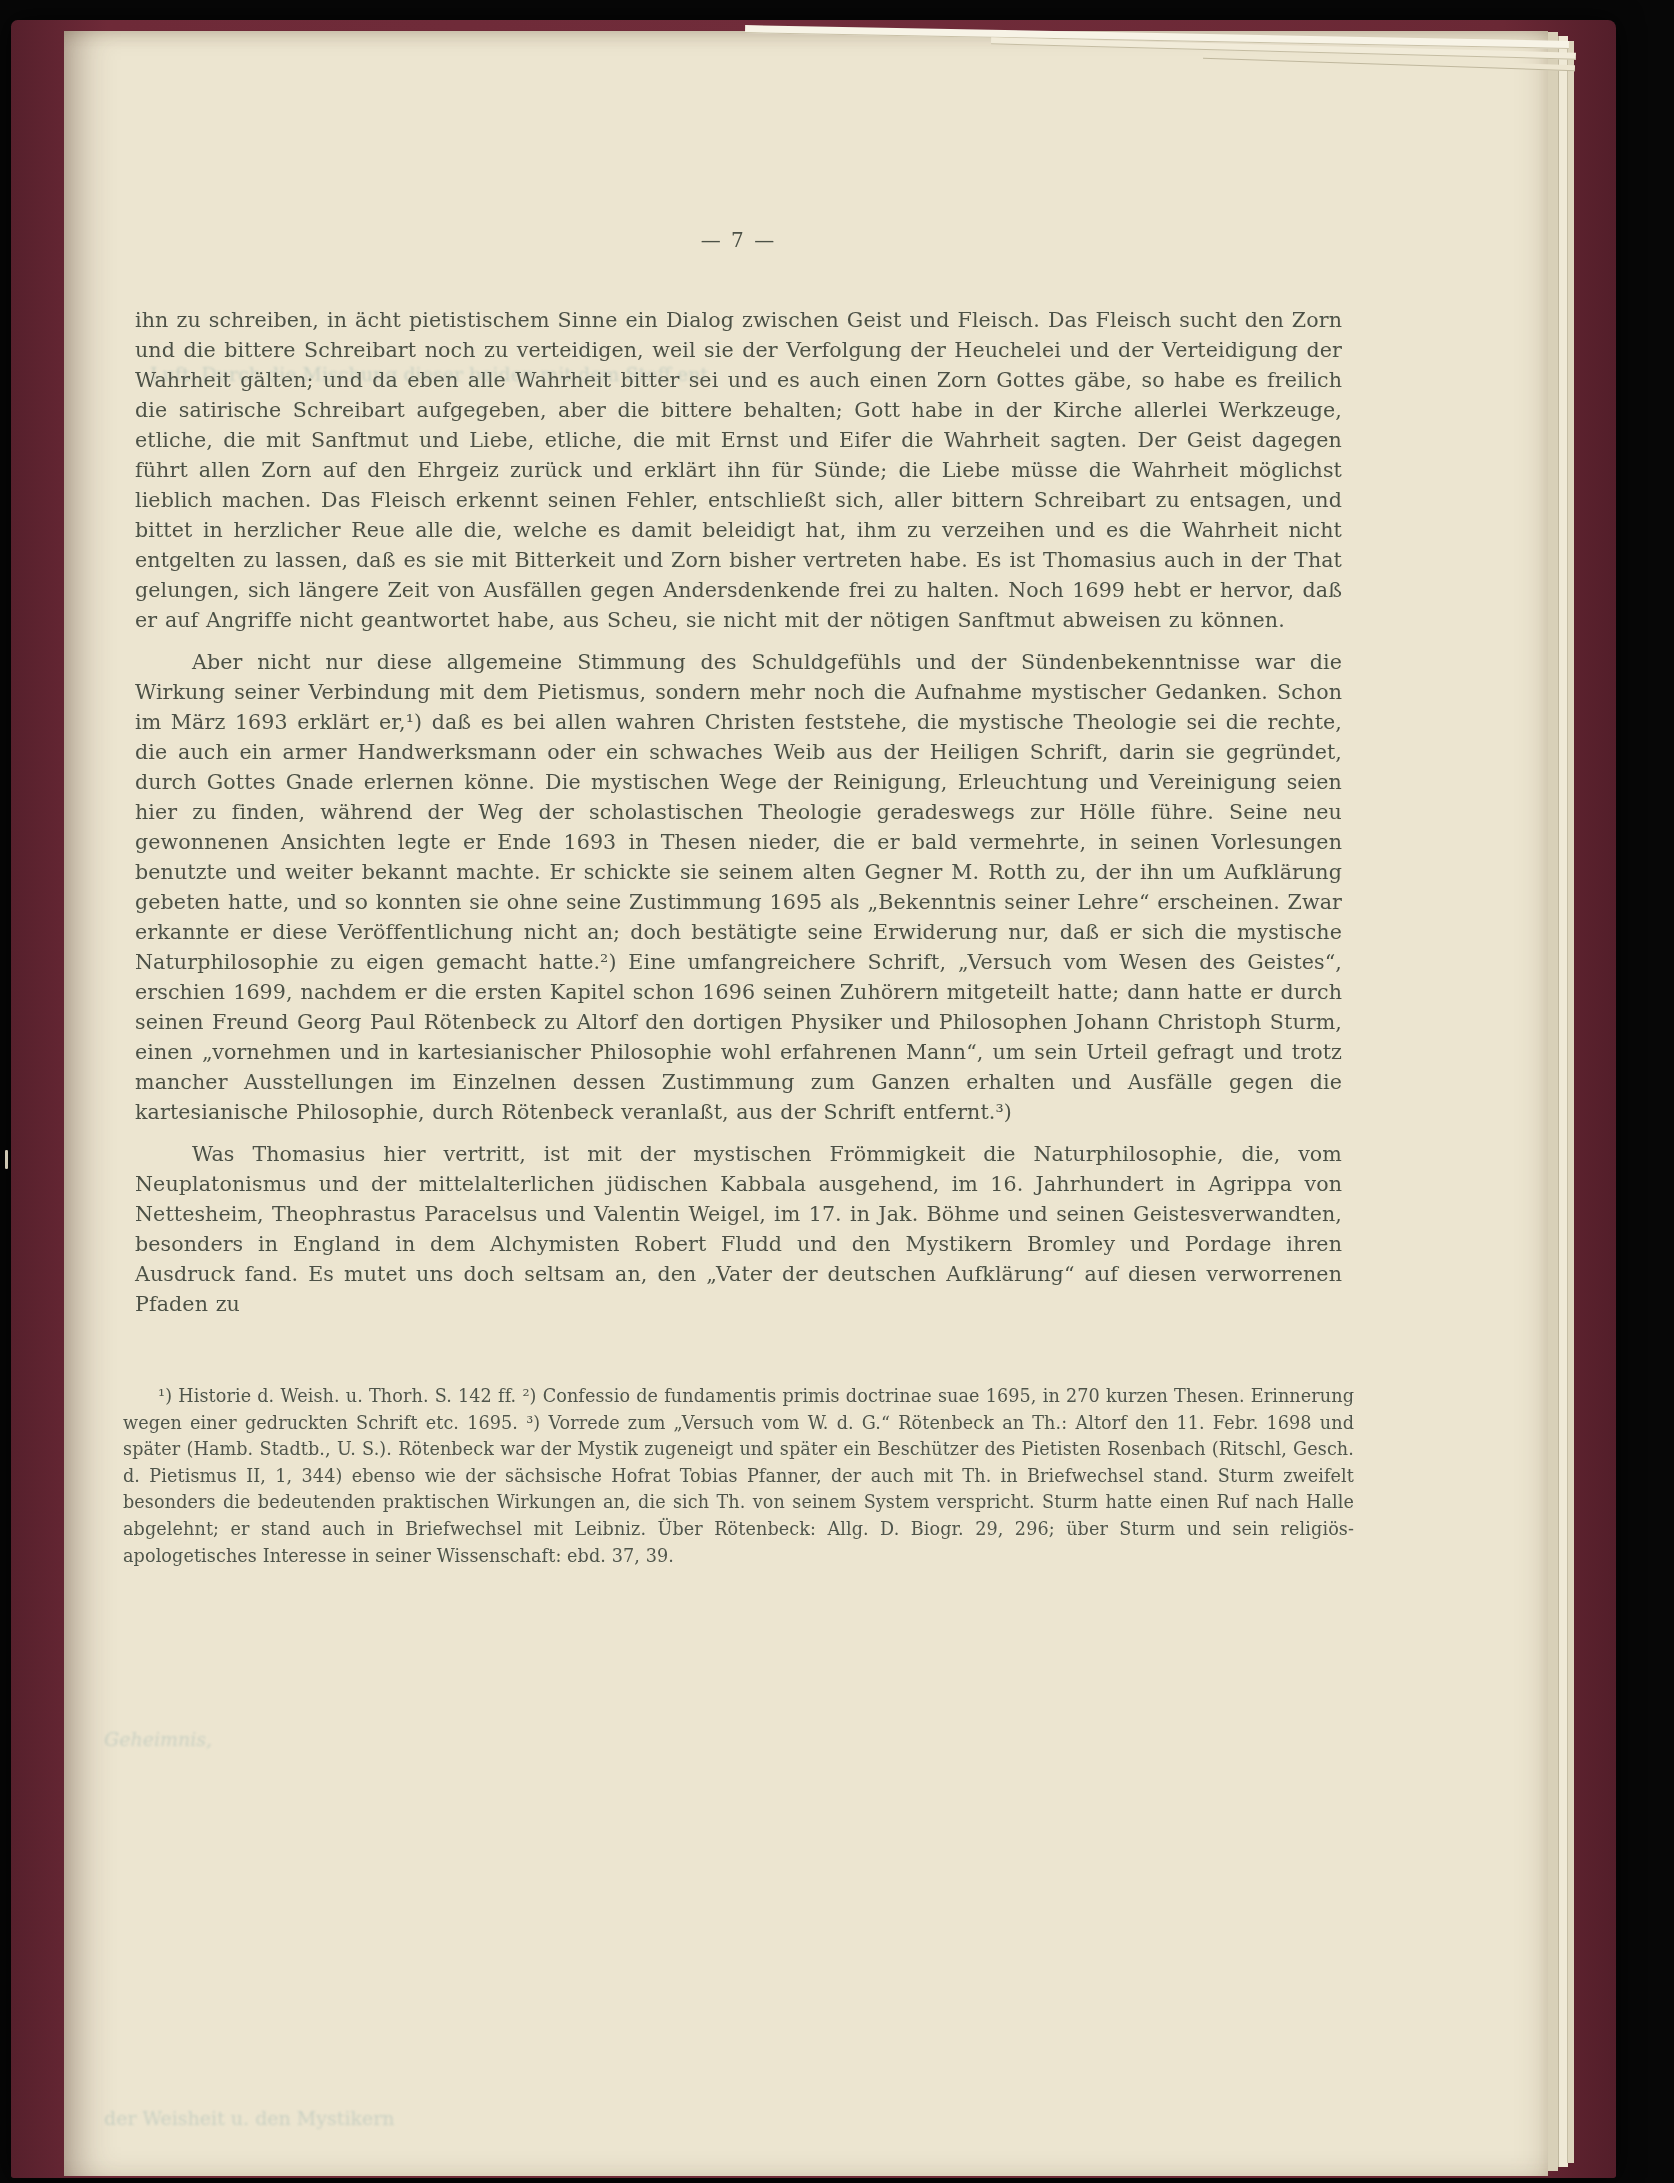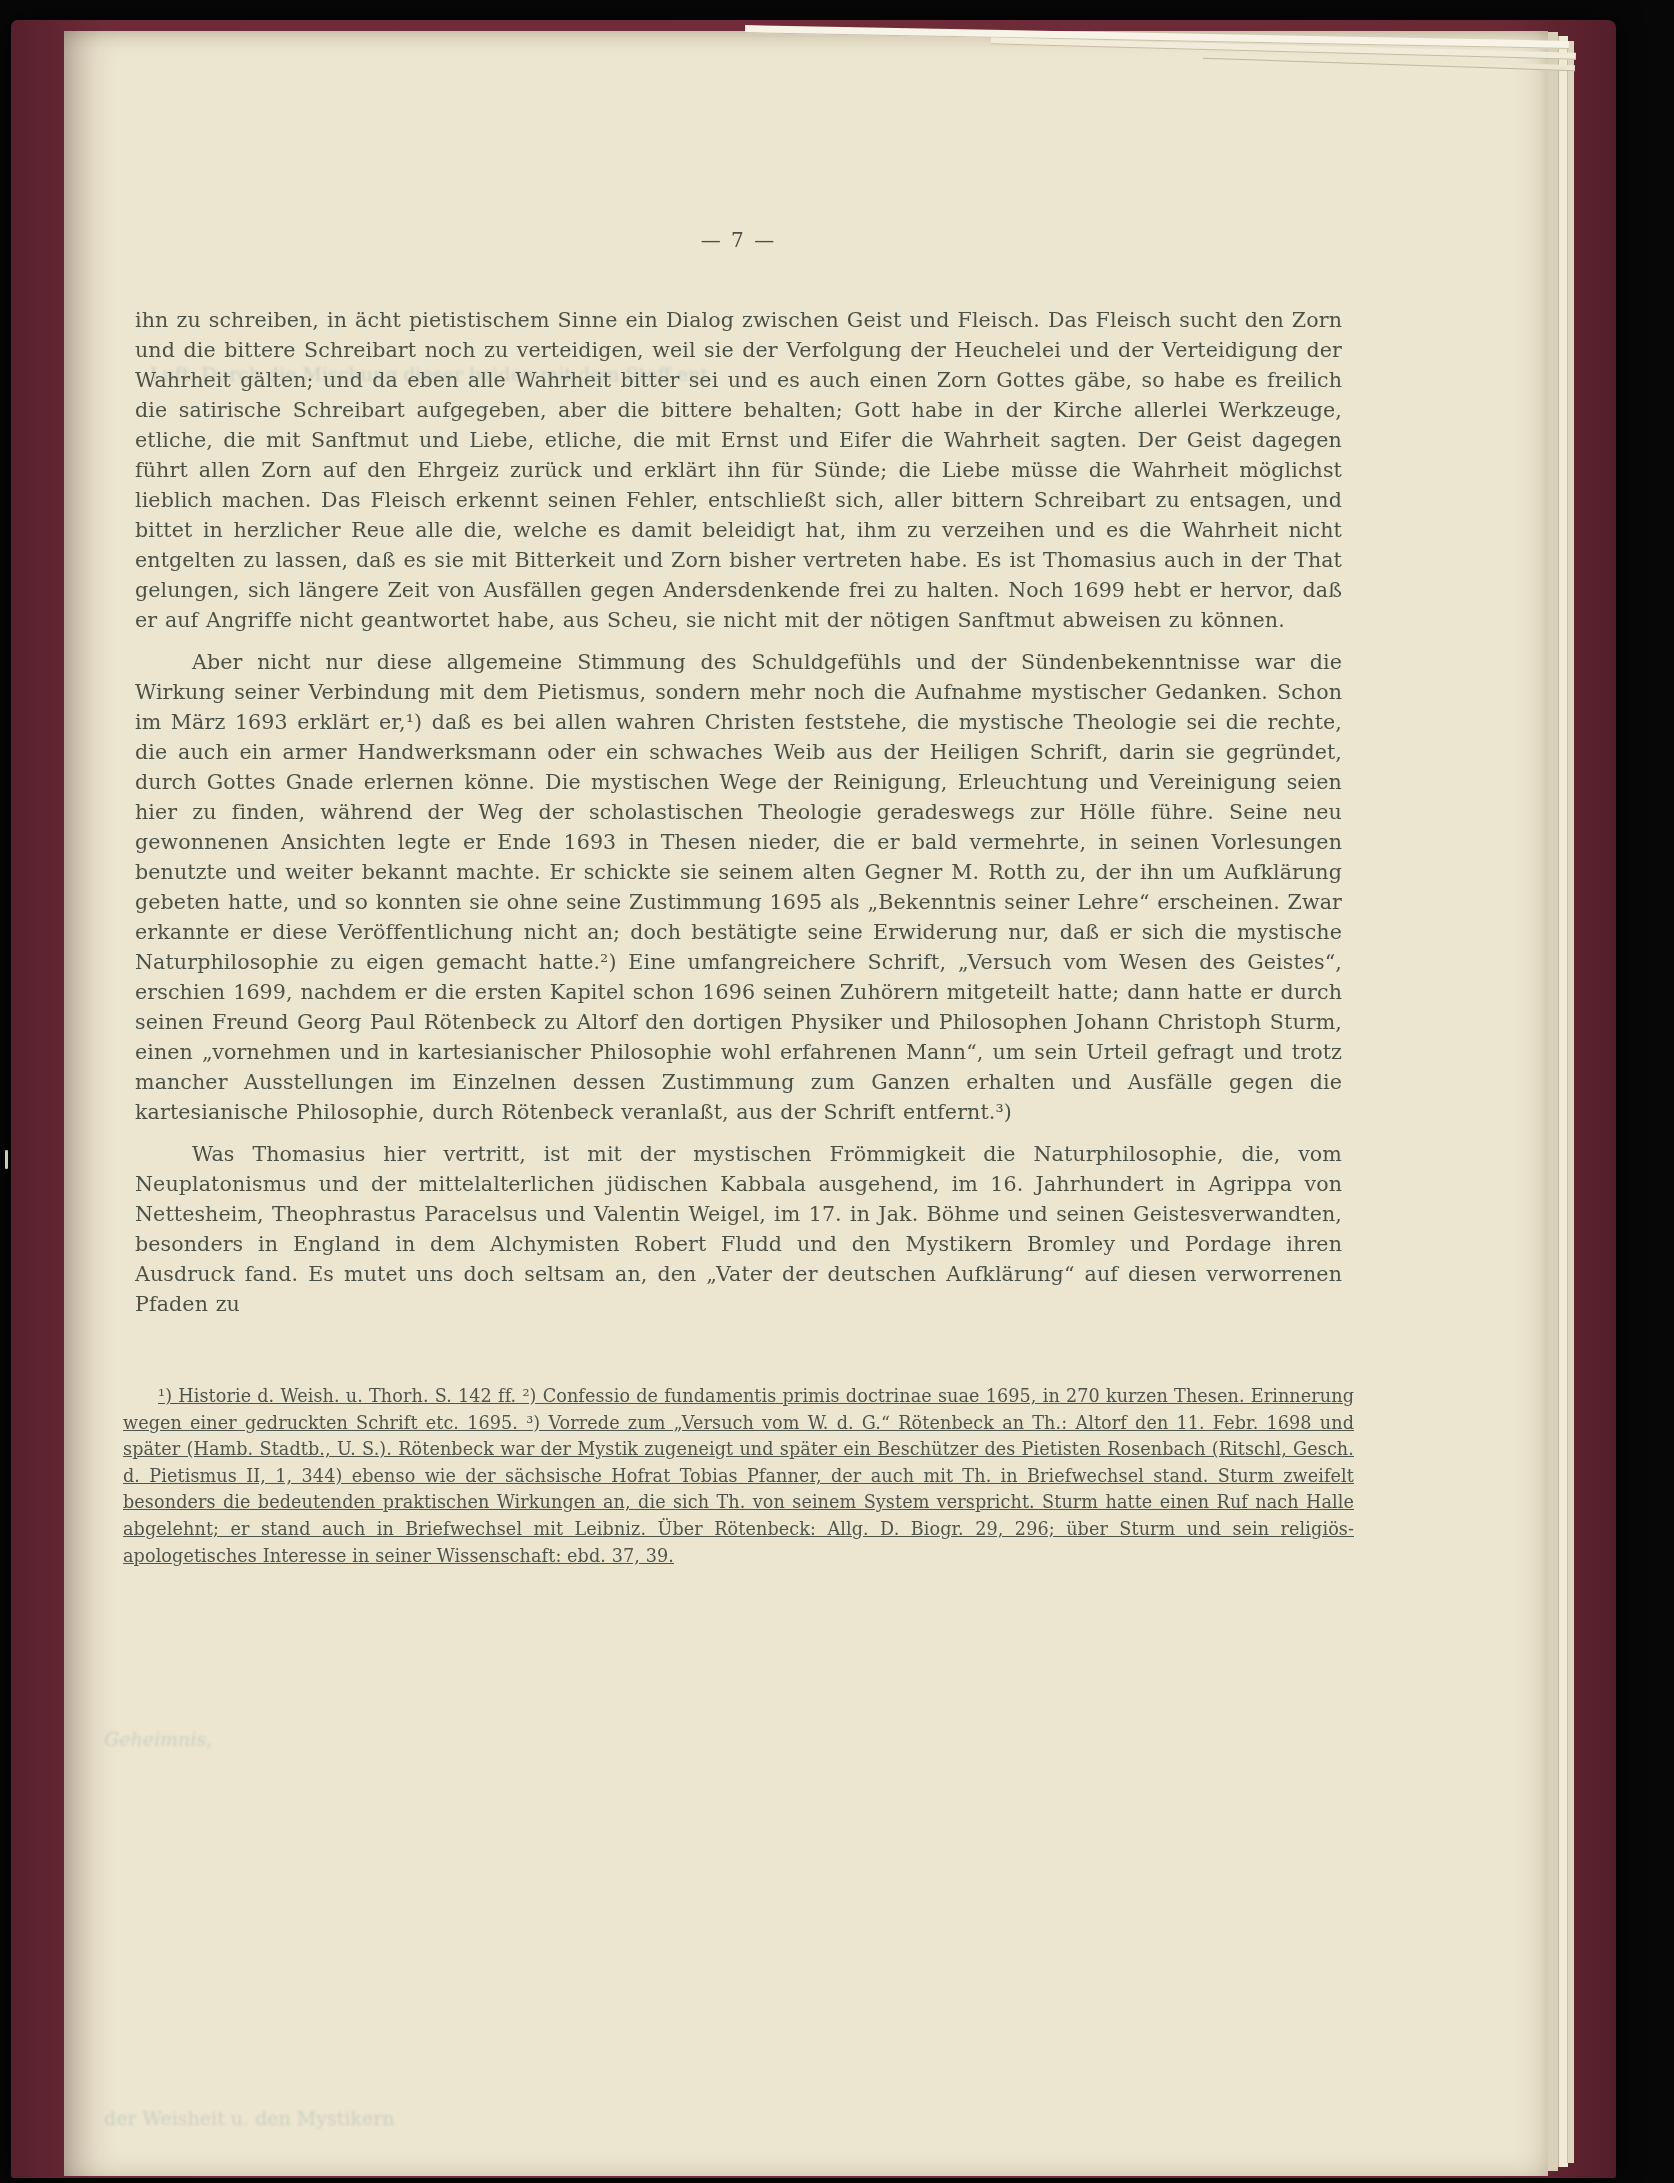--- a/index.html
+++ b/index.html
@@ -87,21 +87,20 @@
   .textblock p.indent { text-indent: 57px; }
   .footnotes {
     margin: 0;
     margin-top: 64px;
     font-size: 17.6px;
     line-height: 26.6px;
     color: #4f554b;
     text-align: justify;
     text-indent: 35px;
     letter-spacing: 0.1px;
-    text-decoration: underline;
   }
   .ghost {
     position: absolute;
     color: rgba(70, 128, 138, 0.20);
     filter: blur(0.9px);
     font-size: 19px;
     white-space: nowrap;
     pointer-events: none;
   }
   .ghost-1 { left: 60px;  top: 332px; margin-left: 26px;  }

